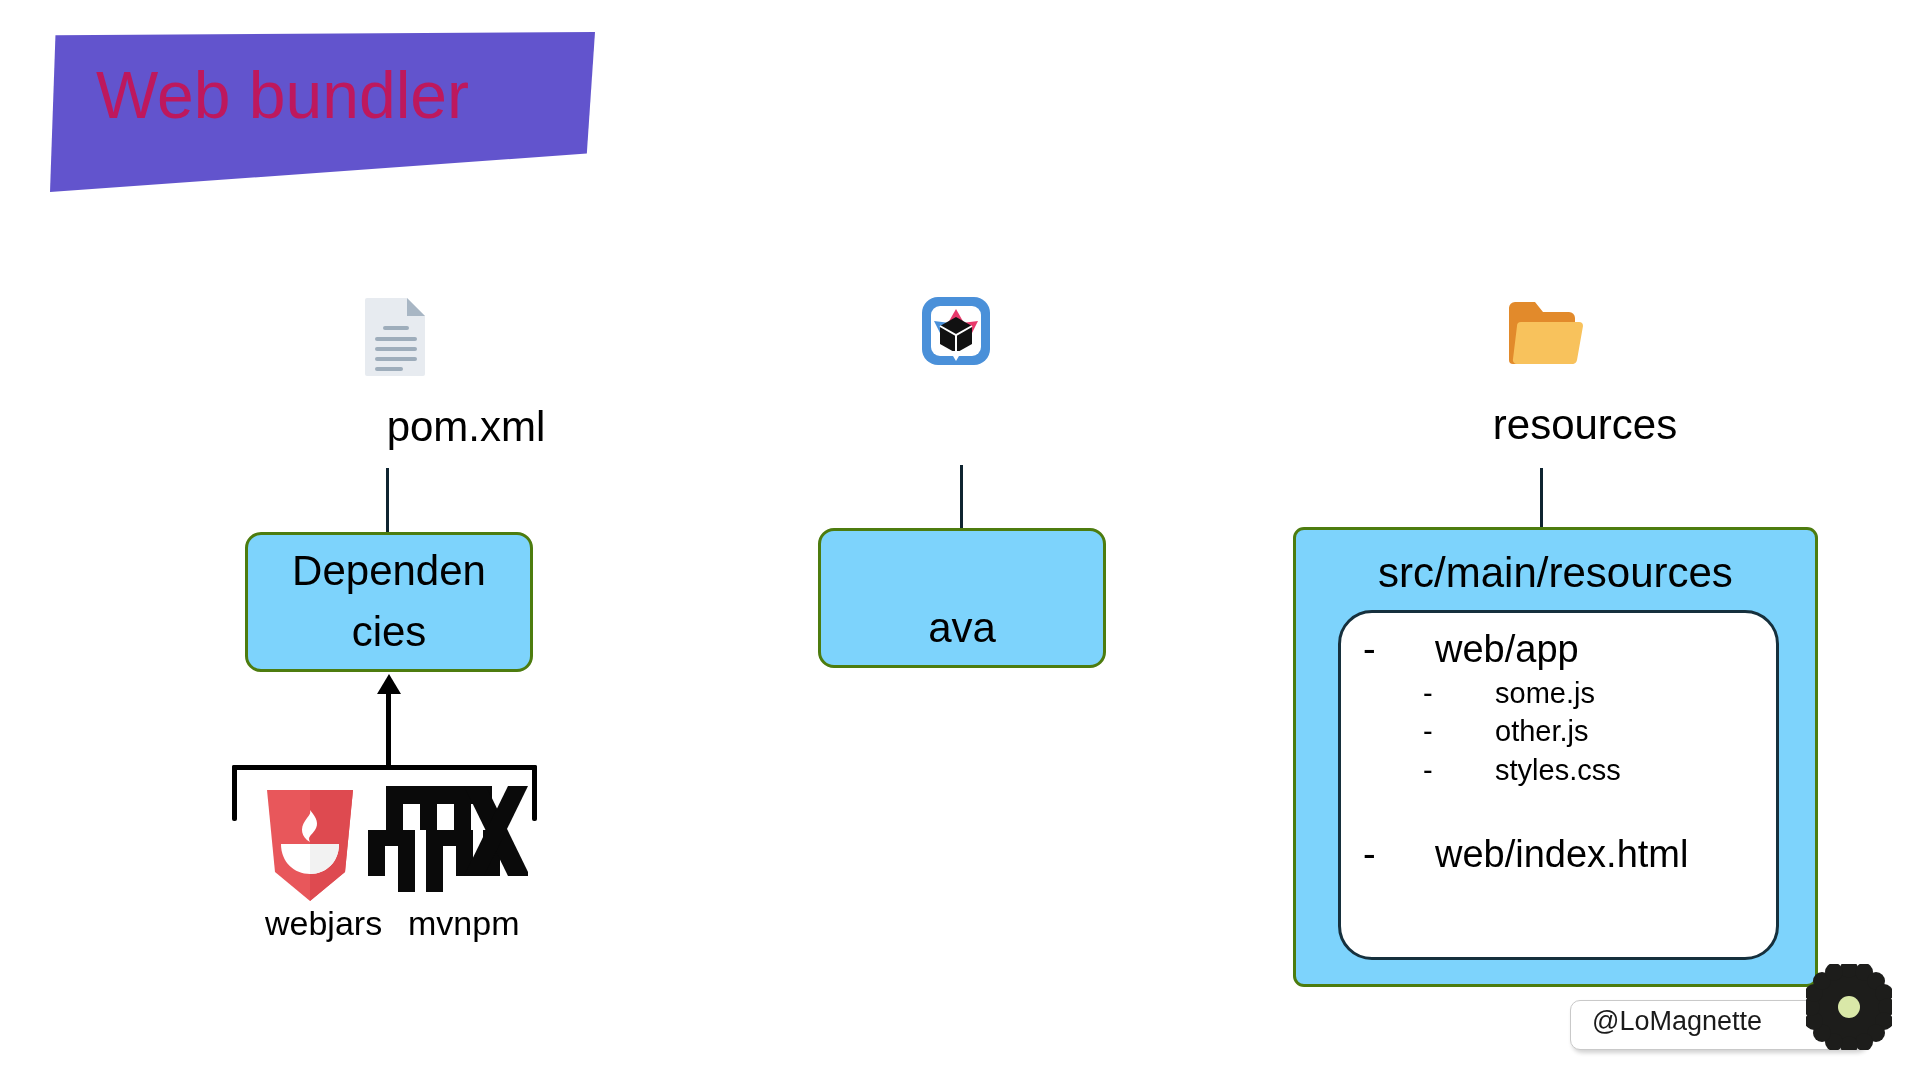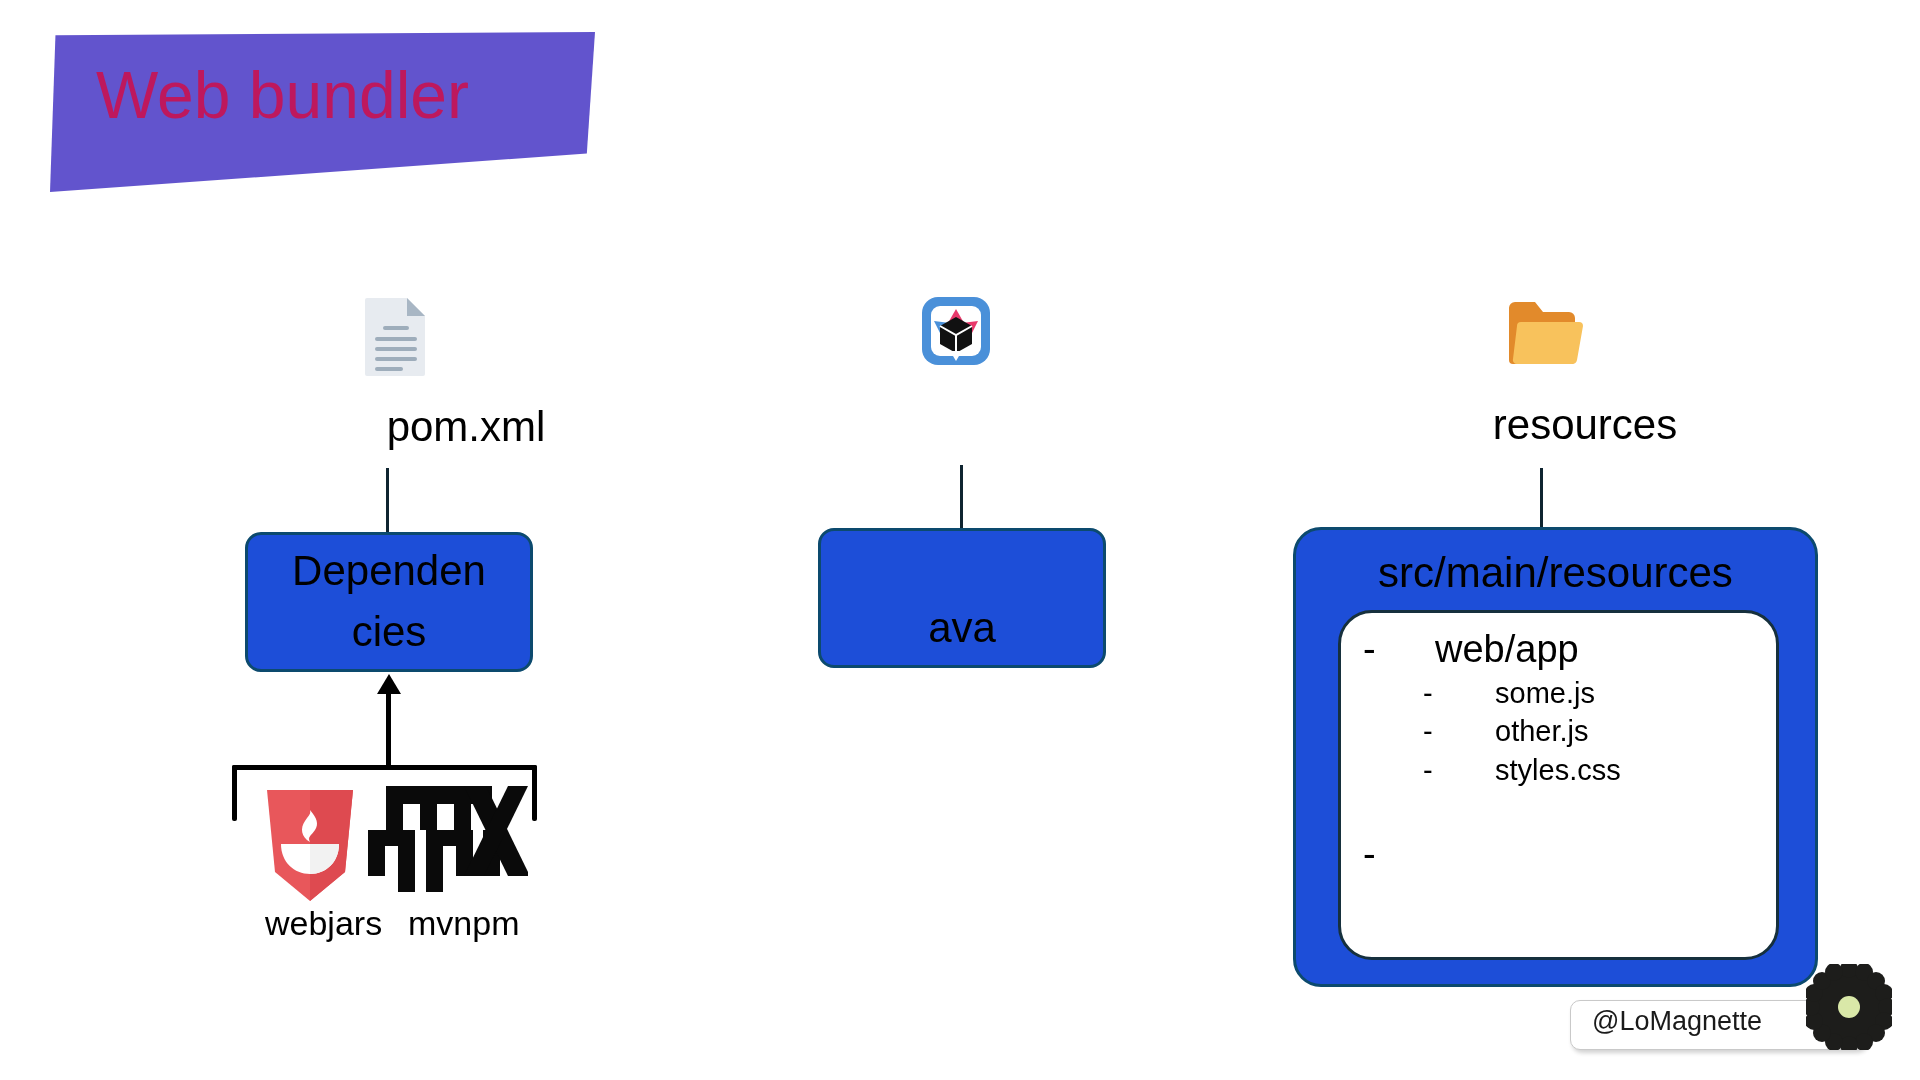--- a/index.html
+++ b/index.html
@@ -62,22 +62,22 @@
     background: #0f2430;
   }
   .connector.v {
     width: 3px;
   }
 
   
   .box {
     position: absolute;
     box-sizing: border-box;
-    background: #1d4ed8;
-    border: 3px solid #0c4a6e;
+    background: #7dd3fc;
+    border: 3px solid #4d7c0f;
     border-radius: 18px;
     display: flex;
     align-items: center;
     justify-content: center;
     text-align: center;
     font-size: 42px;
     line-height: 1.45;
     color: #000000;
   }
   .box .wrap-text {
@@ -171,21 +171,21 @@
     height: 140px;
     border-radius: 16px;
   }
 
   
   #resources-outer {
     left: 1293px;
     top: 527px;
     width: 525px;
     height: 460px;
-    border-radius: 28px;
+    border-radius: 11px;
     display: block;
     padding: 18px;
   }
   #resources-outer-label {
     position: absolute;
     left: 0;
     top: 22px;
     width: 100%;
     text-align: center;
     font-size: 42px;
@@ -400,20 +400,21 @@
           <span class="dash">-</span>
           <span>other.js</span>
         </div>
         <div class="tree-row level2">
           <span class="dash">-</span>
           <span>styles.css</span>
         </div>
         <div class="tree-spacer"></div>
         <div class="tree-row level1">
           <span class="dash">-</span>
+          <span>web/index.html</span>
         </div>
       </div>
     </div>
   </div>
 
   <div id="watermark">
     <div class="pill"></div>
     <div class="handle-text">@LoMagnette</div>
     <div class="gear">
       <svg viewBox="0 0 86 86" width="86" height="86" xmlns="http://www.w3.org/2000/svg">

